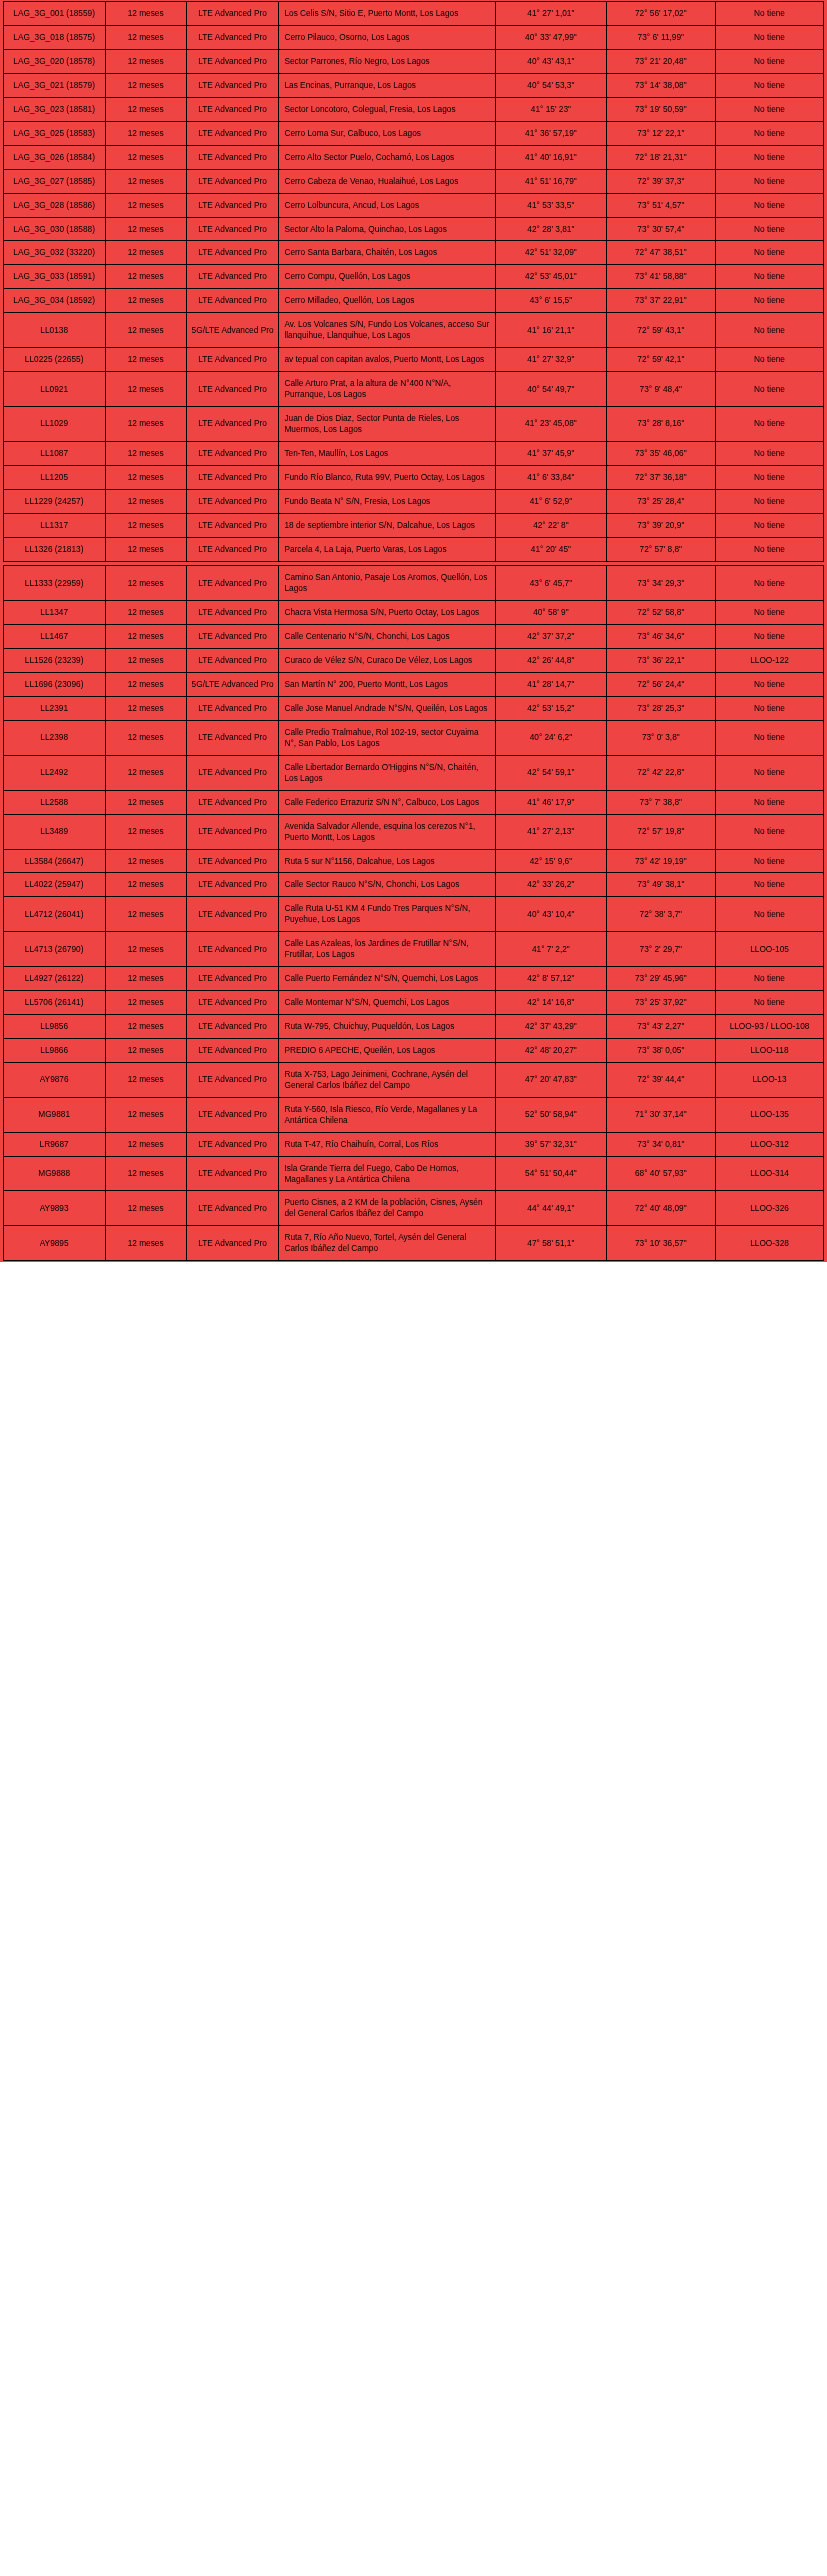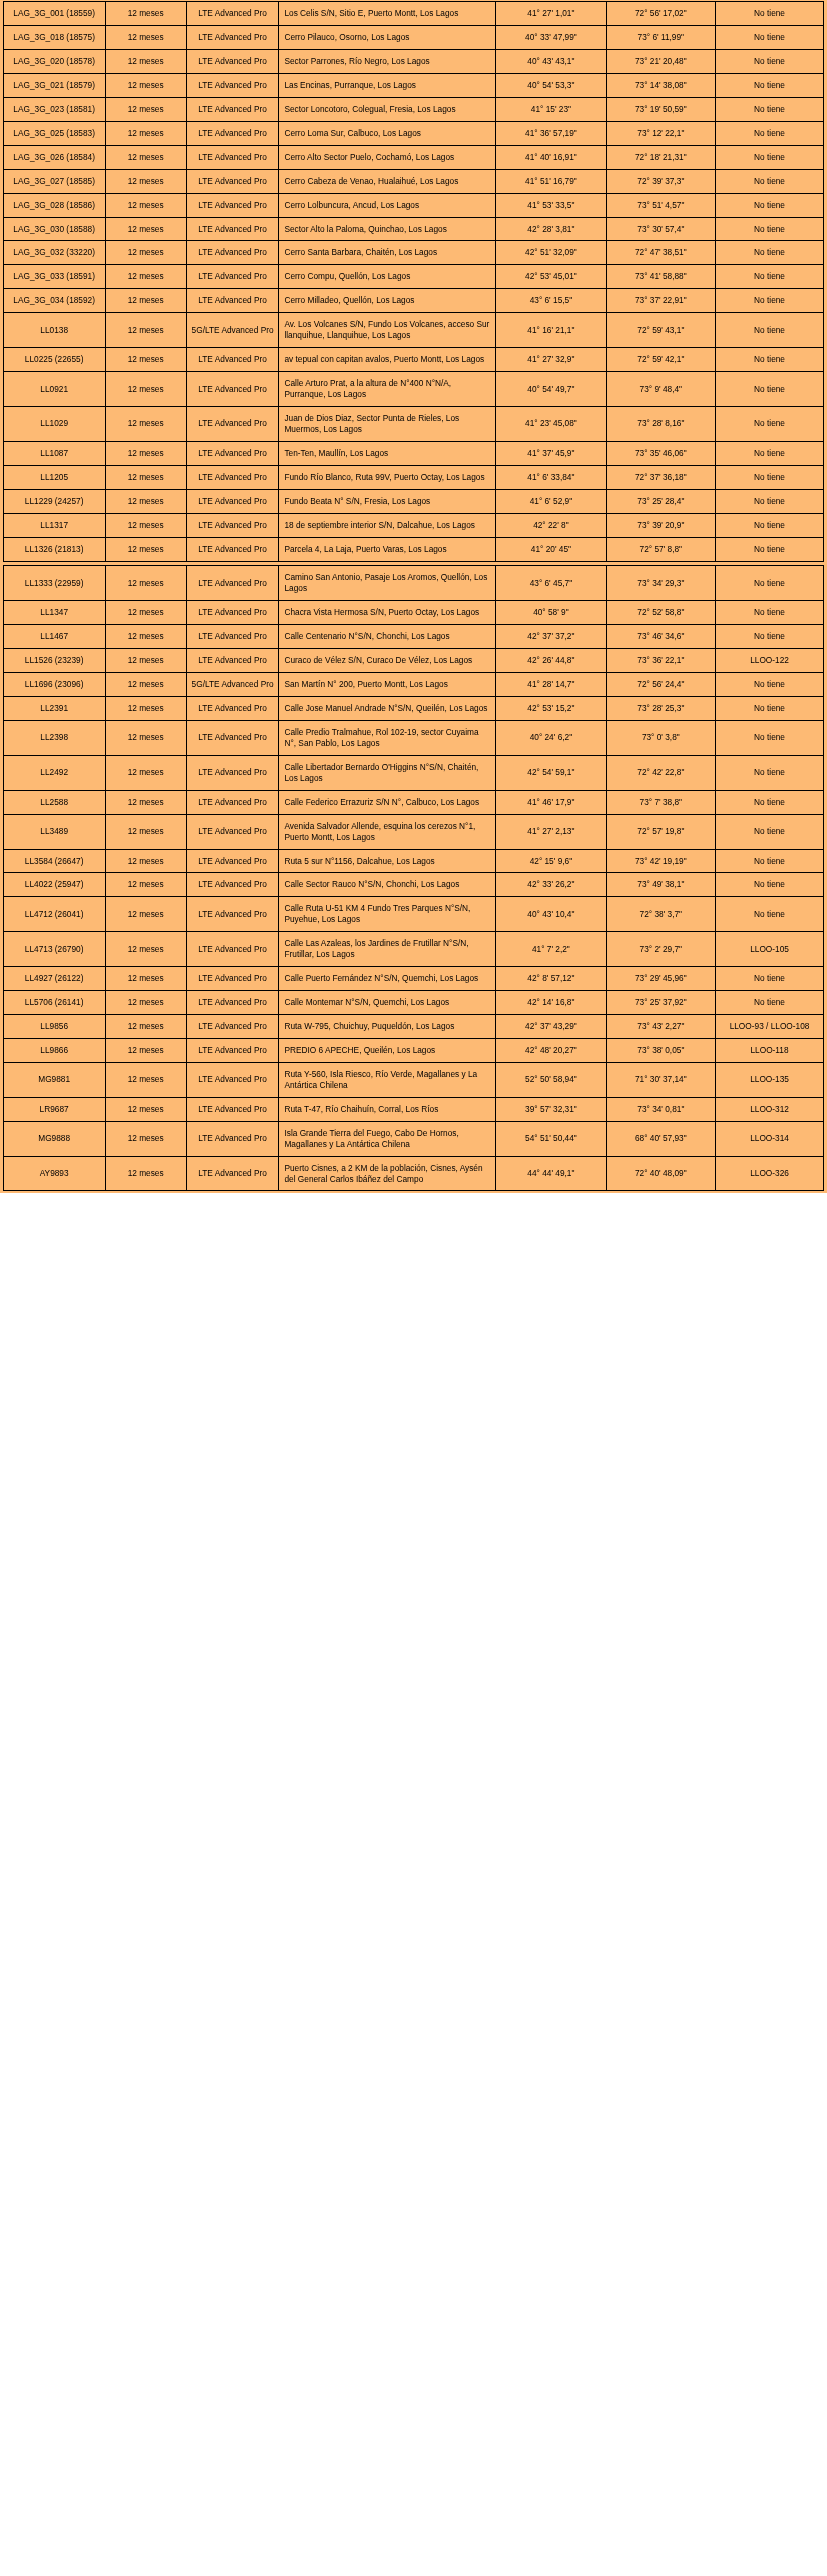--- a/index.html
+++ b/index.html
@@ -8,21 +8,21 @@
     background: #ffffff;
   }
   body {
     font-family: "Liberation Sans", sans-serif;
     color: #000000;
   }
   .page {
     width: 827px;
     box-sizing: border-box;
     padding: 1.1px 2.8px;
-    background: #fdba74;
+    background: #ef4444;
   }
   table.sites-table {
     width: 100%;
     border-collapse: collapse;
     table-layout: fixed;
     border: 1.1px solid #000000;
   }
   table.sites-table td {
     border: 0.8px solid #000000;
     padding: 6px 4.4px;
@@ -435,20 +435,29 @@
         <tr>
           <td class="col-code">LL9866</td>
           <td class="col-duration">12 meses</td>
           <td class="col-technology">LTE Advanced Pro</td>
           <td class="col-address">PREDIO 6 APECHE, Queilén, Los Lagos</td>
           <td class="col-latitude">42° 48' 20,27"</td>
           <td class="col-longitude">73° 38' 0,05"</td>
           <td class="col-reference">LLOO-118</td>
         </tr>
         <tr>
+          <td class="col-code">AY9876</td>
+          <td class="col-duration">12 meses</td>
+          <td class="col-technology">LTE Advanced Pro</td>
+          <td class="col-address">Ruta X-753, Lago Jeinimeni, Cochrane, Aysén del General Carlos Ibáñez del Campo</td>
+          <td class="col-latitude">47° 20' 47,83"</td>
+          <td class="col-longitude">72° 39' 44,4"</td>
+          <td class="col-reference">LLOO-13</td>
+        </tr>
+        <tr>
           <td class="col-code">MG9881</td>
           <td class="col-duration">12 meses</td>
           <td class="col-technology">LTE Advanced Pro</td>
           <td class="col-address">Ruta Y-560, Isla Riesco, Río Verde, Magallanes y La Antártica Chilena</td>
           <td class="col-latitude">52° 50' 58,94"</td>
           <td class="col-longitude">71° 30' 37,14"</td>
           <td class="col-reference">LLOO-135</td>
         </tr>
         <tr>
           <td class="col-code">LR9687</td>
@@ -470,17 +479,26 @@
         </tr>
         <tr>
           <td class="col-code">AY9893</td>
           <td class="col-duration">12 meses</td>
           <td class="col-technology">LTE Advanced Pro</td>
           <td class="col-address">Puerto Cisnes, a 2 KM de la población, Cisnes, Aysén del General Carlos Ibáñez del Campo</td>
           <td class="col-latitude">44° 44' 49,1"</td>
           <td class="col-longitude">72° 40' 48,09"</td>
           <td class="col-reference">LLOO-326</td>
         </tr>
+        <tr>
+          <td class="col-code">AY9895</td>
+          <td class="col-duration">12 meses</td>
+          <td class="col-technology">LTE Advanced Pro</td>
+          <td class="col-address">Ruta 7, Río Año Nuevo, Tortel, Aysén del General Carlos Ibáñez del Campo</td>
+          <td class="col-latitude">47° 58' 51,1"</td>
+          <td class="col-longitude">73° 10' 36,57"</td>
+          <td class="col-reference">LLOO-328</td>
+        </tr>
       </tbody>
   </table>
 
 </div>
 
 
 </body></html>

